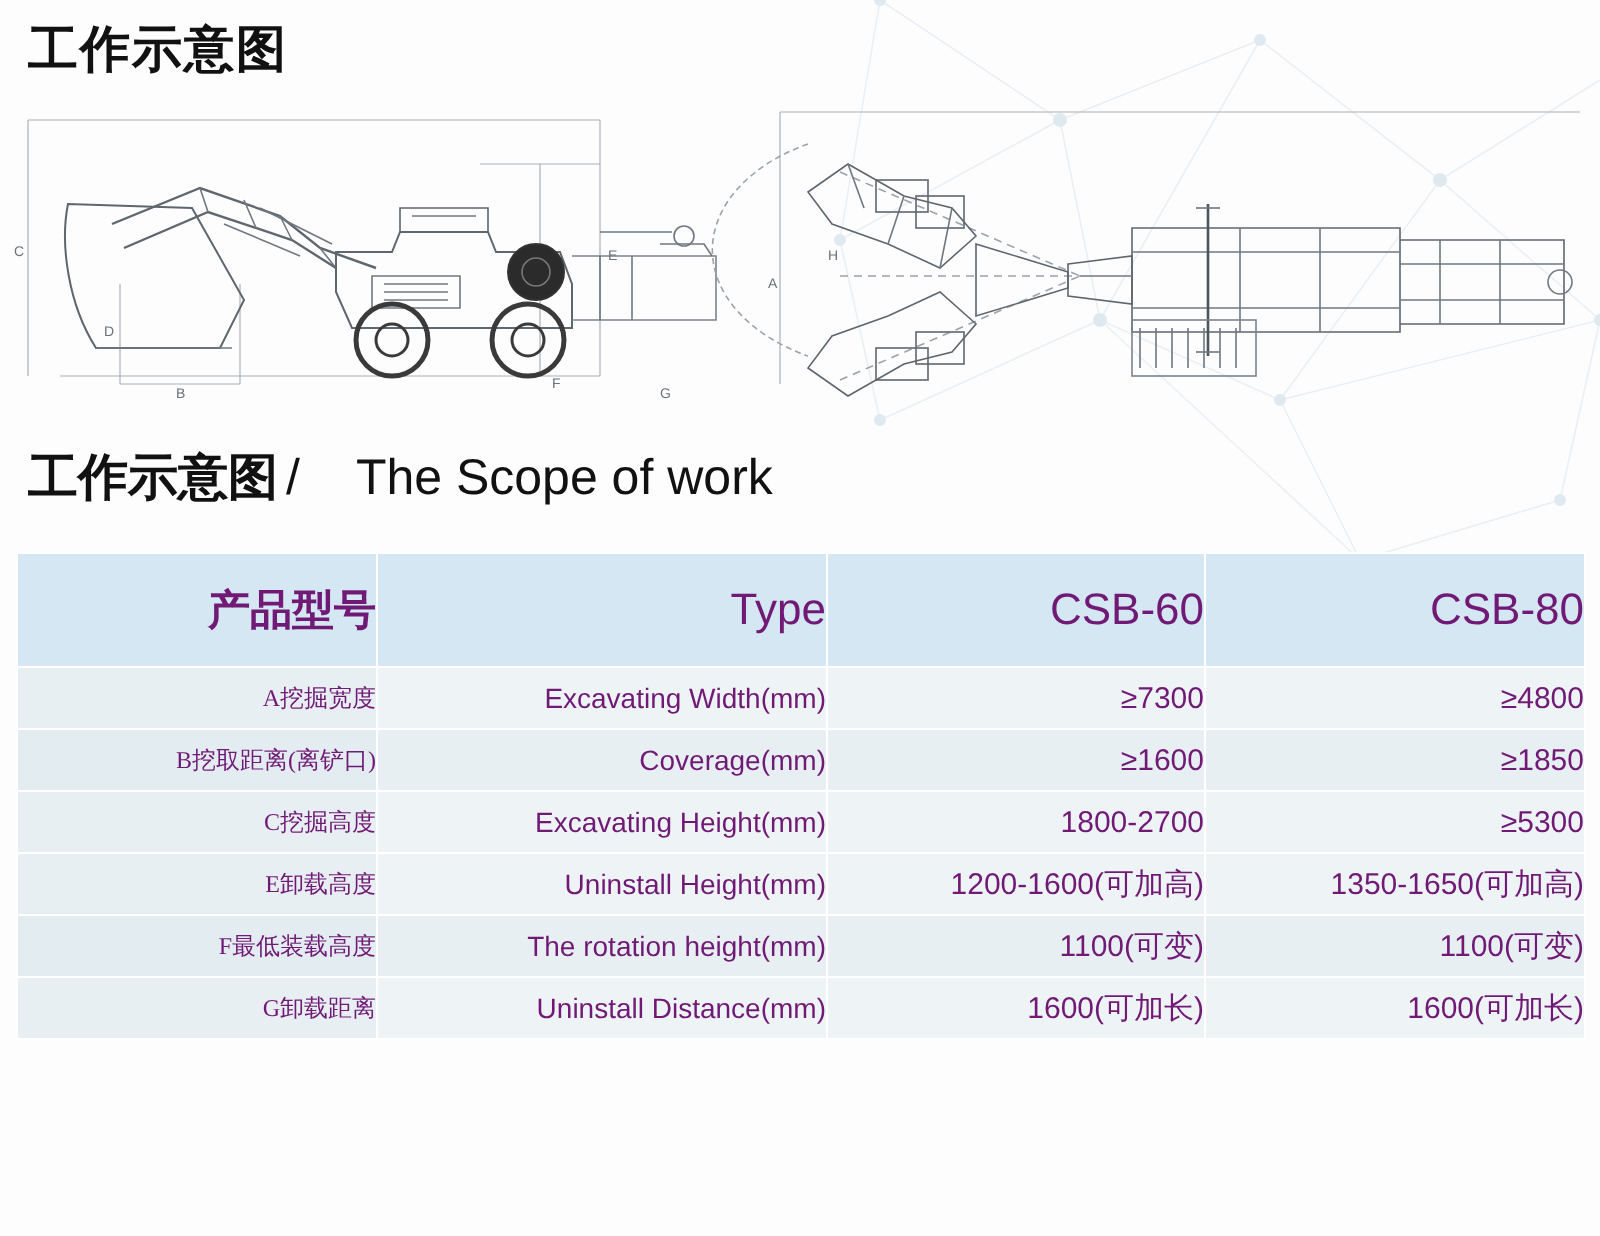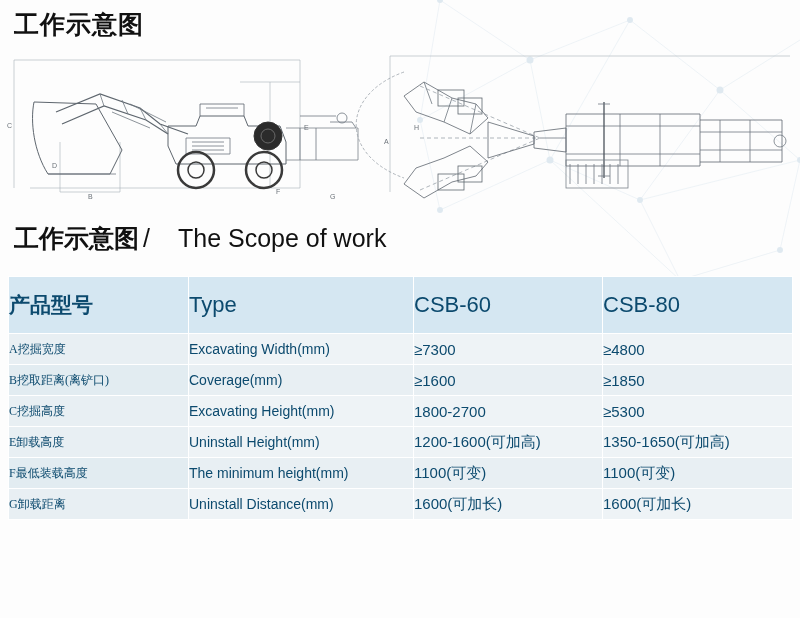--- a/index.html
+++ b/index.html
@@ -70,24 +70,24 @@
   table.spec {
     position: absolute;
     left: 8px;
     top: 276px;
     width: 784px;
     border-collapse: collapse;
     table-layout: fixed;
   }
   table.spec td, table.spec th {
     border: 1px solid #ffffff;
-    text-align: left;
+    text-align: right;
     vertical-align: middle;
     font-size: 14px;
-    color: #0c4a6e;
+    color: #701a75;
     padding: 0;
     height: 30px;
   }
   table.spec thead th {
     height: 56px;
     font-size: 21px;
     font-weight: bold;
     background: #d5e7f2;
   }
   table.spec thead th.th-type {
@@ -302,21 +302,21 @@
         <td class="c3">≥5300</td>
       </tr>
       <tr>
         <td class="c0">E卸载高度</td>
         <td class="c1">Uninstall Height(mm)</td>
         <td class="c2">1200-1600(可加高)</td>
         <td class="c3">1350-1650(可加高)</td>
       </tr>
       <tr class="alt">
         <td class="c0">F最低装载高度</td>
-        <td class="c1">The minimum height(mm)</td>
+        <td class="c1">The rotation height(mm)</td>
         <td class="c2">1100(可变)</td>
         <td class="c3">1100(可变)</td>
       </tr>
       <tr>
         <td class="c0">G卸载距离</td>
         <td class="c1">Uninstall Distance(mm)</td>
         <td class="c2">1600(可加长)</td>
         <td class="c3">1600(可加长)</td>
       </tr>
     </tbody>

